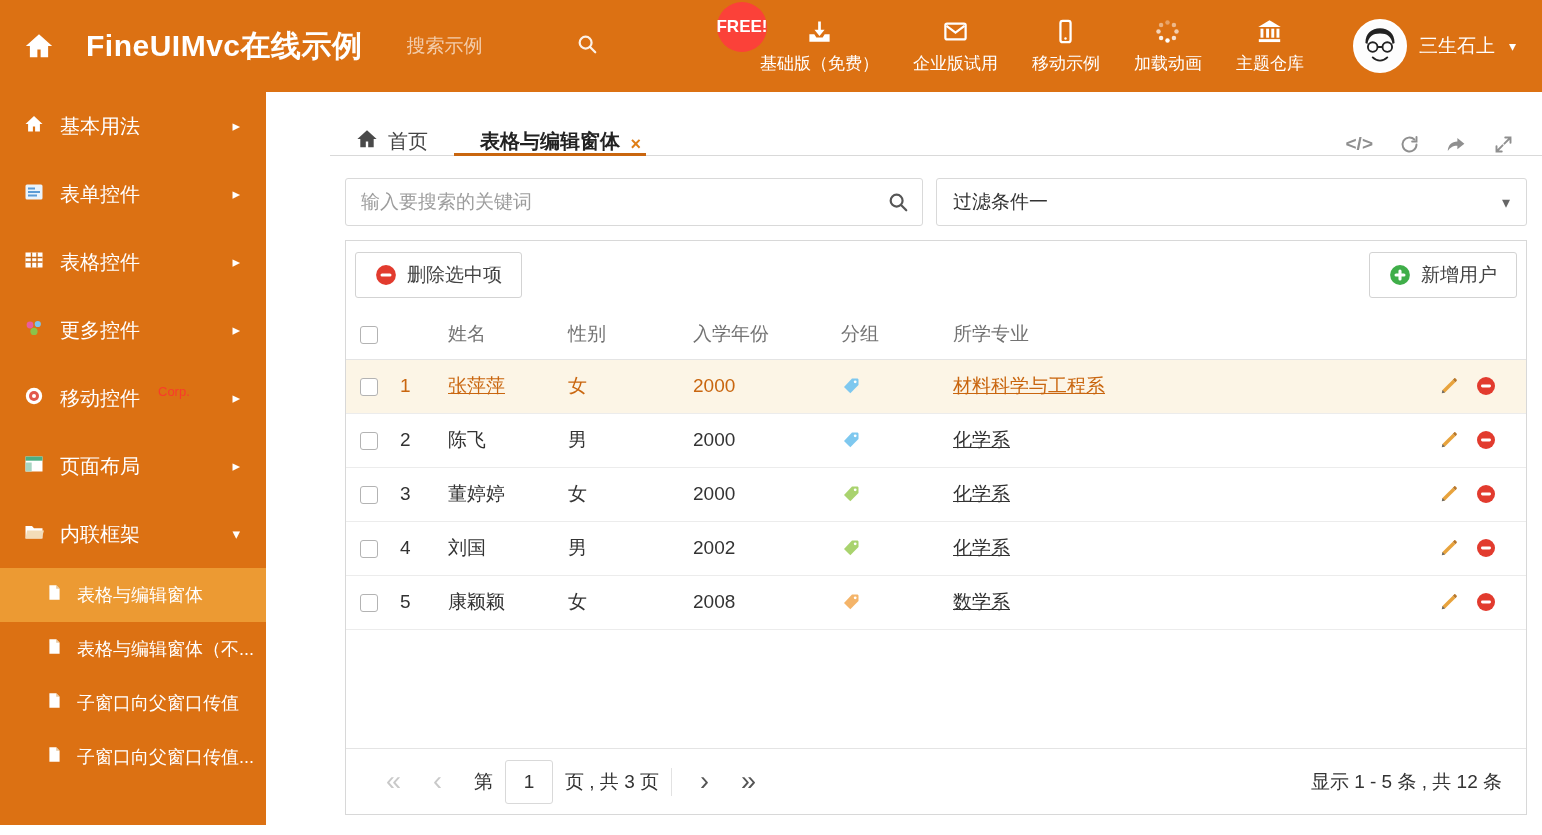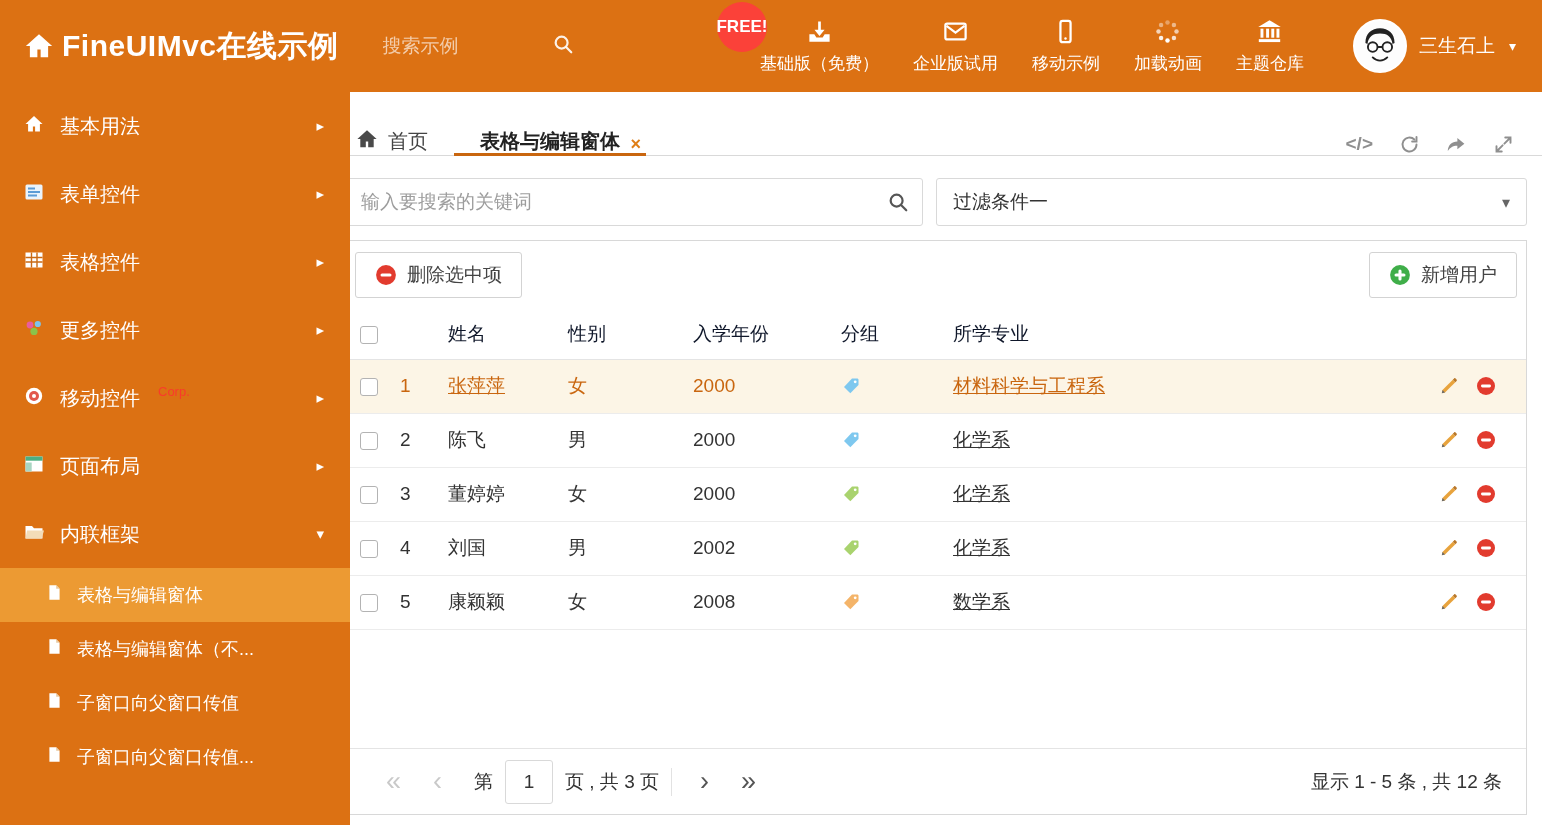--- a/index.html
+++ b/index.html
@@ -3,21 +3,21 @@
 <meta charset="utf-8">
 <style>
   * { box-sizing: border-box; }
   html,body { margin:0; padding:0; width:1542px; height:835px; overflow:hidden;
     font-family:"Liberation Sans","DejaVu Sans",sans-serif; }
   .app { position:relative; width:1542px; height:835px; background:#fff; }
 
   
   .header { position:absolute; top:0; left:0; right:0; height:92px; background:#DC7113;
     display:flex; align-items:center; color:#fff; z-index:5; }
-  .brand { display:flex; align-items:center; gap:8px; padding-left:24px; cursor:pointer; }
+  .brand { display:flex; align-items:center; gap:32px; padding-left:24px; cursor:pointer; }
   .brand svg { display:block; }
   .brand-title { font-size:30px; font-weight:700; letter-spacing:.5px; }
   .hsearch { display:flex; align-items:center; margin-left:42px; width:215px; }
   .hsearch input { background:transparent; border:none; outline:none; color:#fff;
     font-size:19px; width:165px; font-family:inherit; }
   .hsearch input::placeholder { color:rgba(255,255,255,.65); }
   .hsearch .mag { color:rgba(255,255,255,.9); margin-left:6px; }
   .hnav { display:flex; margin-left:auto; align-items:center; }
   .hnav-item { position:relative; display:flex; flex-direction:column; align-items:center;
     gap:7px; padding:0 17px; font-size:17px; cursor:pointer; white-space:nowrap; }
@@ -25,21 +25,21 @@
   .free-badge { position:absolute; top:-16px; left:-26px; width:50px; height:50px;
     border-radius:50%; background:#FB4139; color:#fff; display:flex; align-items:center;
     justify-content:center; font-size:17px; font-weight:700; z-index:6; }
   .huser { display:flex; align-items:center; gap:12px; padding:0 26px 0 32px; cursor:pointer; }
   .avatar { width:54px; height:54px; border-radius:50%; background:#fff; border:2px solid #fff;
     overflow:hidden; flex-shrink:0; }
   .huser-name { font-size:19px; }
   .huser .caret { font-size:14px; margin-left:2px; }
 
   
-  .sidebar { position:absolute; top:92px; left:0; width:350px; bottom:10px; background:#DC7113;
+  .sidebar { position:absolute; top:92px; left:0; width:266px; bottom:10px; background:#DC7113;
     color:#fff; overflow:hidden; z-index:4; }
   .side-item { height:68px; display:flex; align-items:center; gap:16px; padding:0 26px 0 24px;
     font-size:20px; cursor:pointer; }
   .side-item svg { flex-shrink:0; }
   .side-item .arrow { margin-left:auto; font-size:15px; }
   .corp { color:#F93B2B; font-size:13px; position:relative; top:-7px; margin-left:2px; }
   .side-sub { height:54px; display:flex; align-items:center; gap:14px; padding:0 24px 0 46px;
     font-size:18px; cursor:pointer; white-space:nowrap; }
   .side-sub.active { background:#EC9A33; }
 
@@ -75,21 +75,21 @@
   .toolbar { padding:11px 9px; display:flex; align-items:center; flex-shrink:0; }
   .btn { display:inline-flex; align-items:center; gap:10px; height:46px; padding:0 19px;
     background:#fff; border:1px solid #D3D3D3; border-radius:3px; font-size:19px; color:#444;
     cursor:pointer; font-family:inherit; }
   .btn.add { margin-left:auto; }
   .btn svg { display:block; }
 
   table.grid { width:100%; border-collapse:collapse; table-layout:fixed; font-size:19px;
     color:#333; flex-shrink:0; }
   .grid th { font-weight:400; text-align:left; height:50px; border-bottom:1px solid #E4E4E4;
-    padding:0; color:#0f172a; }
+    padding:0; color:#737373; }
   .grid td { height:54px; border-bottom:1px solid #ECECEC; padding:0; }
   .col-check { padding-left:14px !important; }
   .cb { display:inline-block; width:18px; height:18px; border:1px solid #B3B3B3;
     border-radius:3px; background:#fff; vertical-align:middle; cursor:pointer; }
   .row-selected td { background:#FCF5E6; color:#C9660F; }
   .lnk { color:inherit; text-decoration:underline; cursor:pointer; }
   .act { display:flex; align-items:center; justify-content:flex-end; gap:17px;
     padding-right:30px; }
   .ic-btn { cursor:pointer; display:flex; }
   .tag { display:block; }

